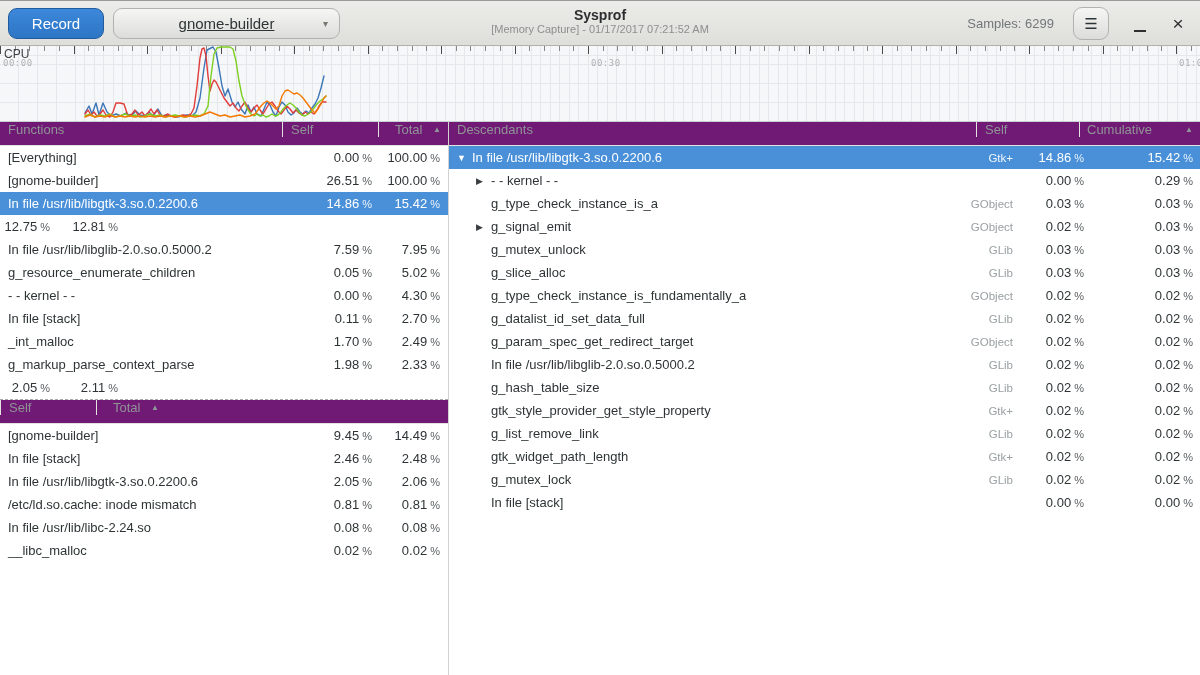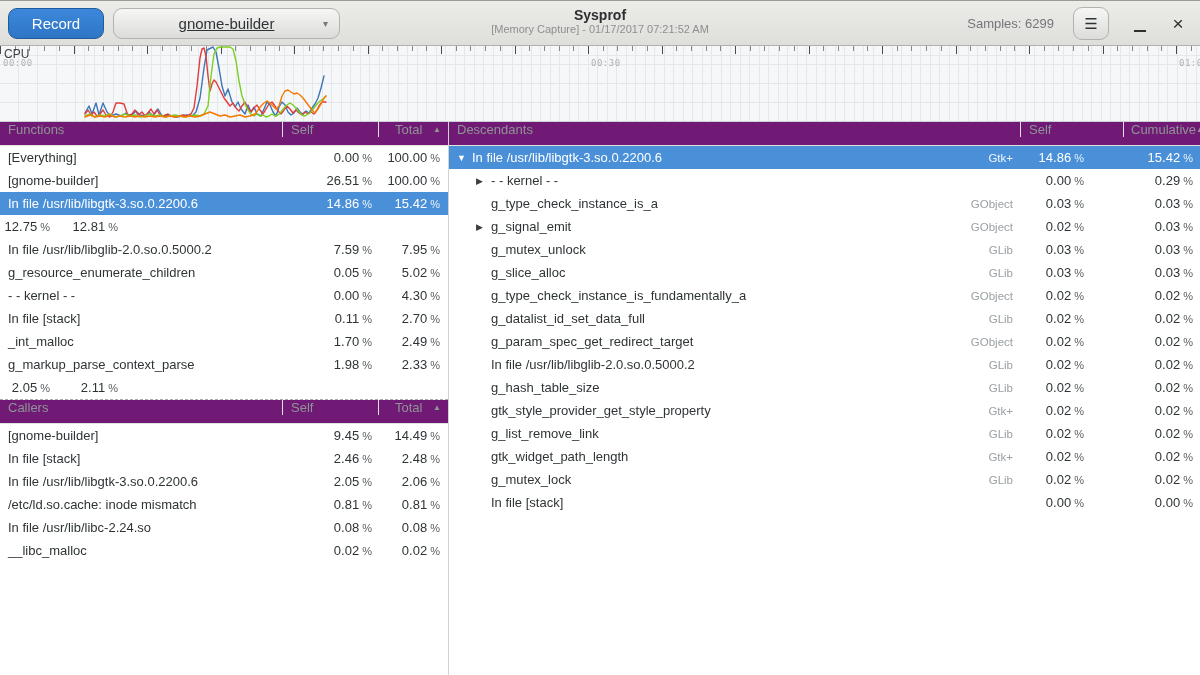--- a/index.html
+++ b/index.html
@@ -67,21 +67,21 @@
   
   .thead{
     display:flex;height:24px;align-items:flex-start;background:#701a75;
     border-bottom:1px solid #e2e2e0;color:#8f9496;font-size:13px;box-sizing:border-box;gap:40px;
   }
   .thead>div{display:flex;align-items:center;box-sizing:border-box;}
   .th-name{flex:1;padding-left:8px;}
   .th-self{width:56px;border-left:1px solid #e2e2e0;padding-left:8px;}
   .th-total{width:70px;border-left:1px solid #e2e2e0;padding-left:16px;}
   .th-dself{width:63px;border-left:1px solid #e2e2e0;padding-left:8px;}
-  .th-dcum{width:77px;border-left:1px solid #e2e2e0;padding-left:7px;}
+  .th-dcum{width:121px;border-left:1px solid #e2e2e0;padding-left:7px;}
   .sort-arrow{margin-left:auto;margin-right:7px;font-size:8px;color:#909598;}
   
   .trow{display:flex;height:23px;align-items:center;font-size:13px;color:#2e3436;box-sizing:border-box;}
   .trow.sel{background:#4a90d9;color:#ffffff;}
   .cname{flex:1;padding-left:8px;white-space:nowrap;overflow:hidden;}
   .cnum{text-align:right;white-space:nowrap;}
   .cself2{width:50px;padding-right:6px;}
   .ctotal2{width:62px;padding-right:8px;}
   .pct{font-size:11px;color:#5c6164;}
   .trow.sel .pct{color:rgba(255,255,255,.88);}
@@ -279,21 +279,20 @@
         <div class="cnum cself2">1.98<span class="pct">&nbsp;%</span></div>
         <div class="cnum ctotal2">2.33<span class="pct">&nbsp;%</span></div>
       </div>
       <div class="trow">
         <div class="cnum cself2">2.05<span class="pct">&nbsp;%</span></div>
         <div class="cnum ctotal2">2.11<span class="pct">&nbsp;%</span></div>
       </div>
     </div>
   <div class="pane-split"></div>
   <div class="thead">
-    <div class="th-name">Callers</div>
     <div class="th-self">
         <span>Self</span>
       </div>
     <div class="th-total">
         <span>Total</span>
         <span class="sort-arrow">▲</span>
       </div>
   </div>
   <div id="callers-rows">
       <div class="trow">

